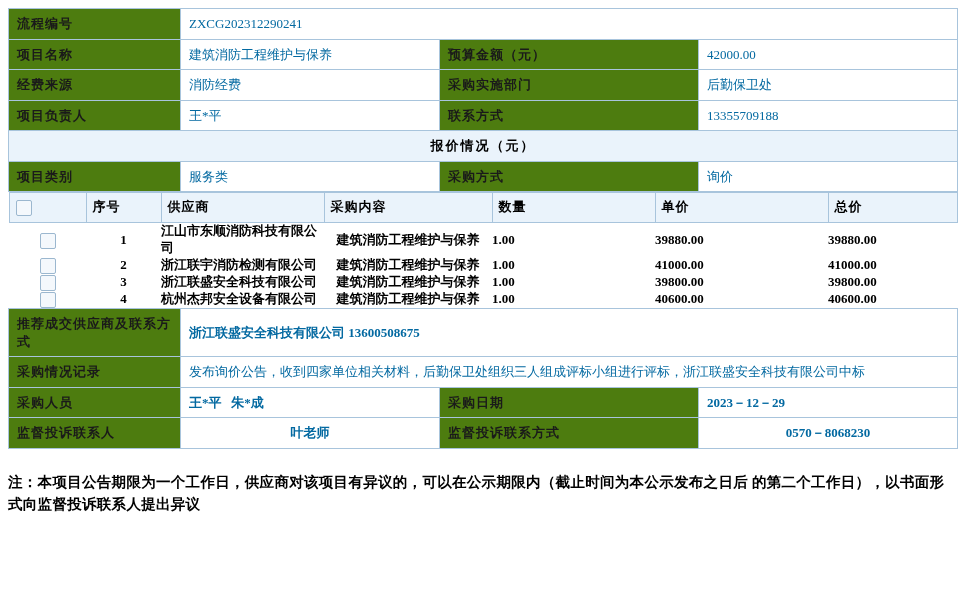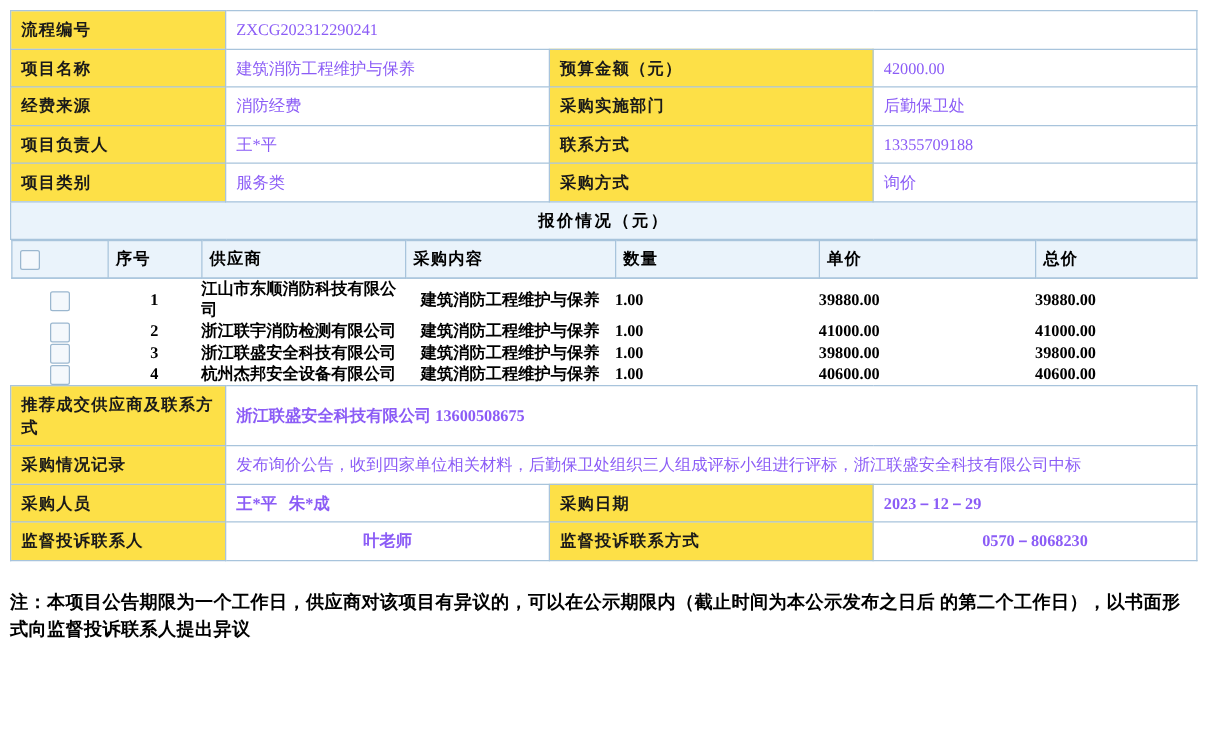--- a/index.html
+++ b/index.html
@@ -28,32 +28,32 @@
     table-layout: fixed;
   }
   table.main td, table.main th {
     border: 1px solid #a8c4dc;
     padding: 6px 8px;
     vertical-align: middle;
     font-size: 13px;
     line-height: 1.35;
   }
   .label-cell {
-    background: #fde047;
+    background: #4d7c0f;
     width: 155px;
     font-weight: bold;
     color: #1a1a1a;
     letter-spacing: 1px;
   }
   .label-cell.mid {
     width: 150px;
   }
   .value-cell {
     background: #ffffff;
-    color: #8b5cf6;
+    color: #0369a1;
   }
   .section-title {
     background: #eaf3fb;
     text-align: center;
     font-weight: bold;
     letter-spacing: 2px;
     padding: 7px 0;
   }
   
   table.quote {
@@ -137,28 +137,28 @@
       </tr>
 
       <tr>
         <td class="label-cell">项目负责人</td>
         <td class="value-cell">王*平</td>
         <td class="label-cell mid">联系方式</td>
         <td class="value-cell">13355709188</td>
       </tr>
 
       <tr>
+        <td class="section-title" colspan="4">报价情况（元）</td>
+      </tr>
+
+      <tr>
         <td class="label-cell">项目类别</td>
         <td class="value-cell">服务类</td>
         <td class="label-cell mid">采购方式</td>
         <td class="value-cell">询价</td>
-      </tr>
-
-      <tr>
-        <td class="section-title" colspan="4">报价情况（元）</td>
       </tr>
 
       <tr class="quote-wrap">
         <td colspan="4">
           <table class="quote">
             <thead>
               <tr>
                 <th class="col-check">
                   <span class="chk"></span>
                 </th>

